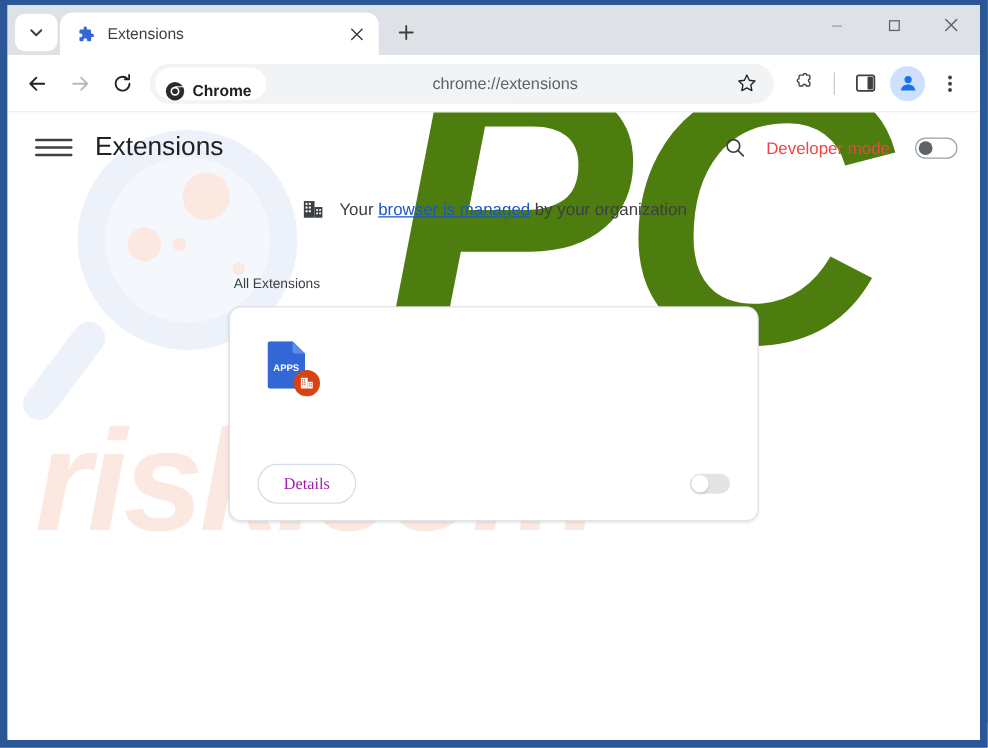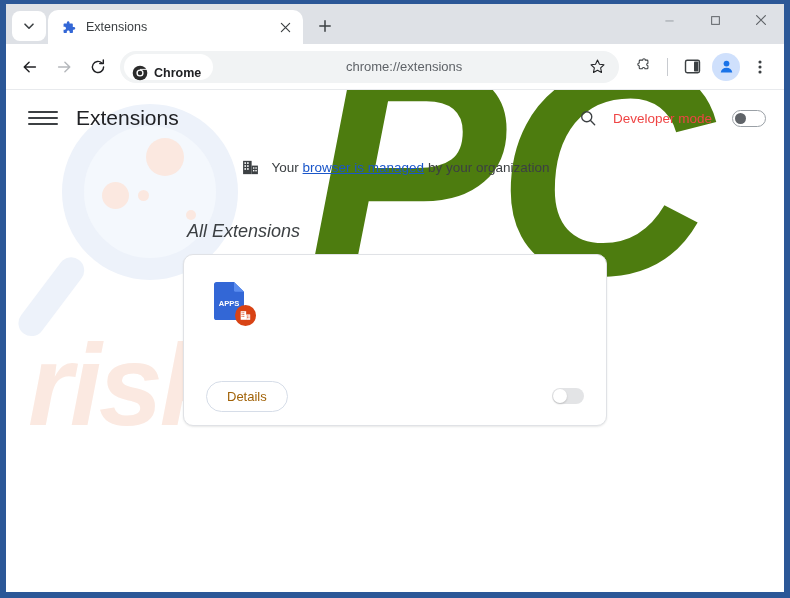--- a/index.html
+++ b/index.html
@@ -282,25 +282,24 @@
     cursor: pointer;
   }
 
   
   .section-wrap {
     position: relative;
     width: 424px;
     margin: 44px auto 0 auto;
   }
   .section-title {
-    font-size: 18px;
+    font-size: 11px;
     color: #3c4043;
     margin-bottom: 12px;
     padding-left: 4px;
-    font-style: italic;
   }
   .ext-card {
     position: relative;
     height: 172px;
     background: #ffffff;
     border: 1px solid #e0e2e6;
     border-radius: 10px;
     box-shadow: 0 1px 2px rgba(60,64,67,0.12);
   }
   .card-top {
@@ -337,27 +336,27 @@
     position: absolute;
     left: 0; right: 0; bottom: 0;
     height: 58px;
     display: flex;
     align-items: center;
     justify-content: space-between;
     padding: 0 22px 0 22px;
   }
   .details-btn {
     font-size: 13px;
-    color: #a16207;
+    color: #a21caf;
     border: 1px solid #d6dde8;
     border-radius: 16px;
     padding: 7px 20px;
     background: transparent;
     cursor: pointer;
-    font-family: Liberation Sans, sans-serif;
+    font-family: Liberation Serif, serif;
   }
   .card-toggle {
     position: relative;
     width: 32px; height: 16px;
     border-radius: 8px;
     background: #e3e4e6;
     cursor: pointer;
   }
   .card-toggle .knob {
     position: absolute;

